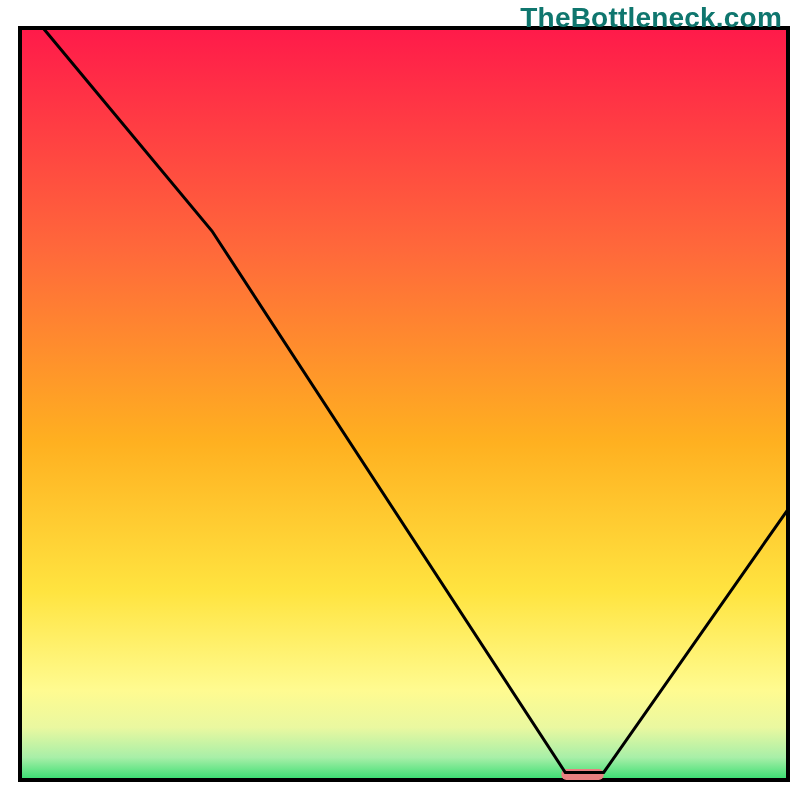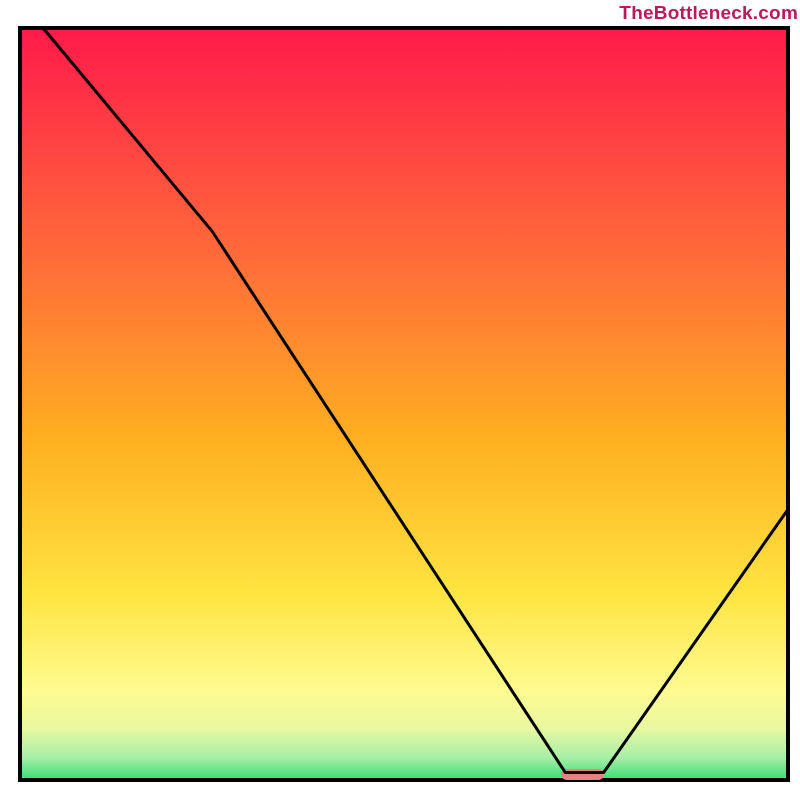--- a/index.html
+++ b/index.html
@@ -11,24 +11,24 @@
     font-family: Arial, Helvetica, sans-serif;
   }
   .container {
     position: relative;
     width: 800px;
     height: 800px;
   }
   .watermark {
     position: absolute;
     top: 2px;
-    right: 2px;
-    font-size: 19px;
+    right: 18px;
+    font-size: 28px;
     font-weight: bold;
-    color: #be185d;
+    color: #0f766e;
     z-index: 10;
     letter-spacing: 0.2px;
   }
   svg {
     display: block;
   }
 </style>
 </head>
 <body>
 

